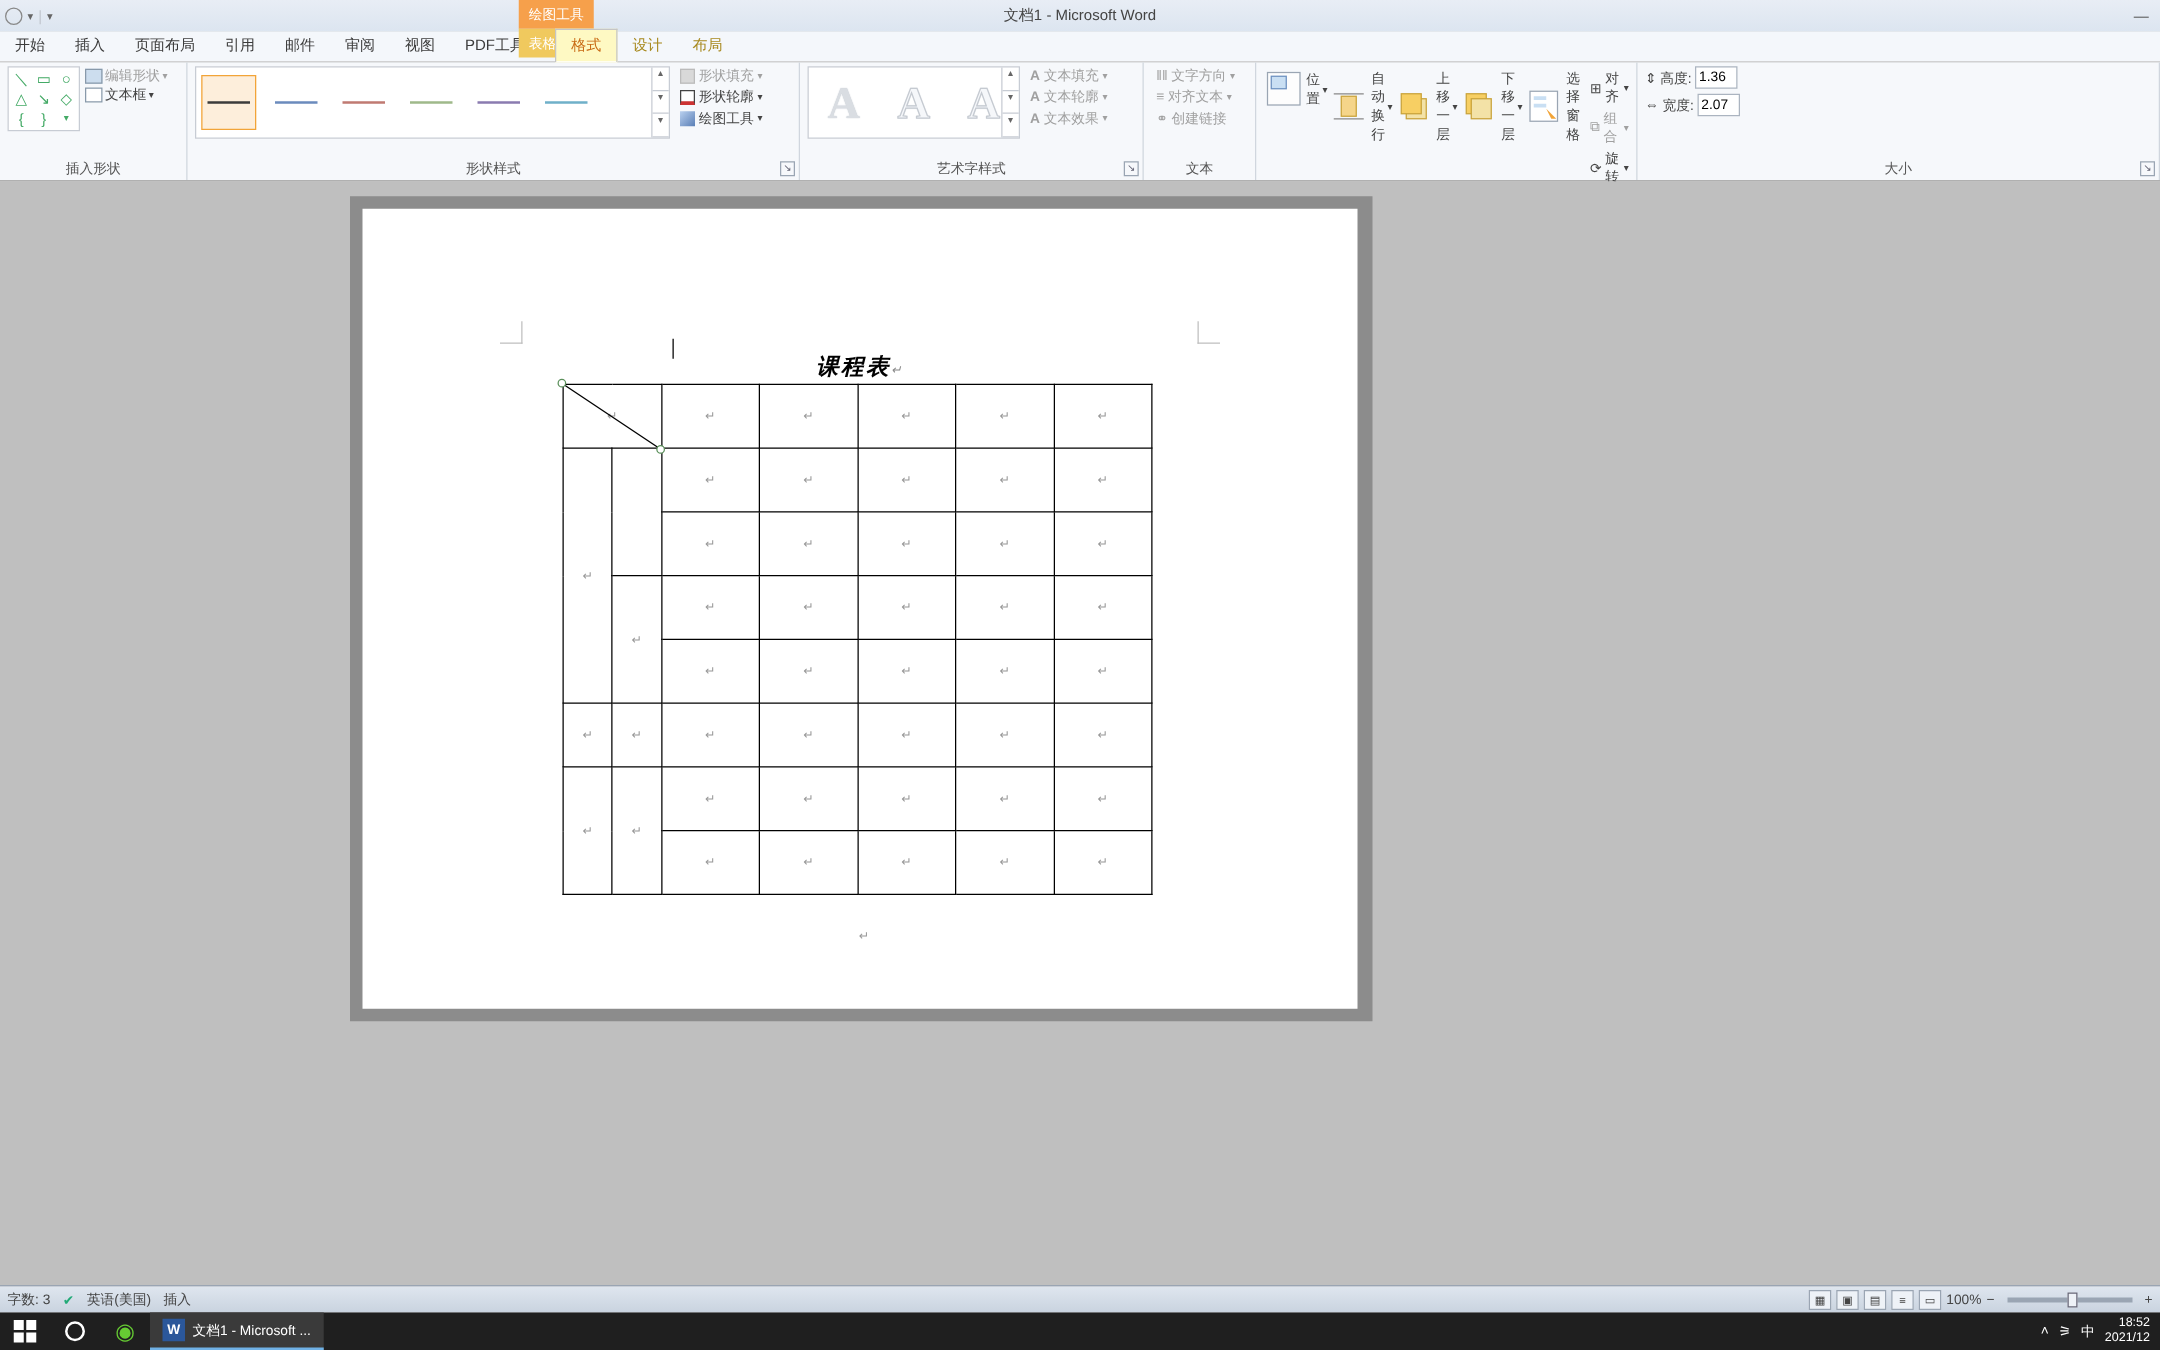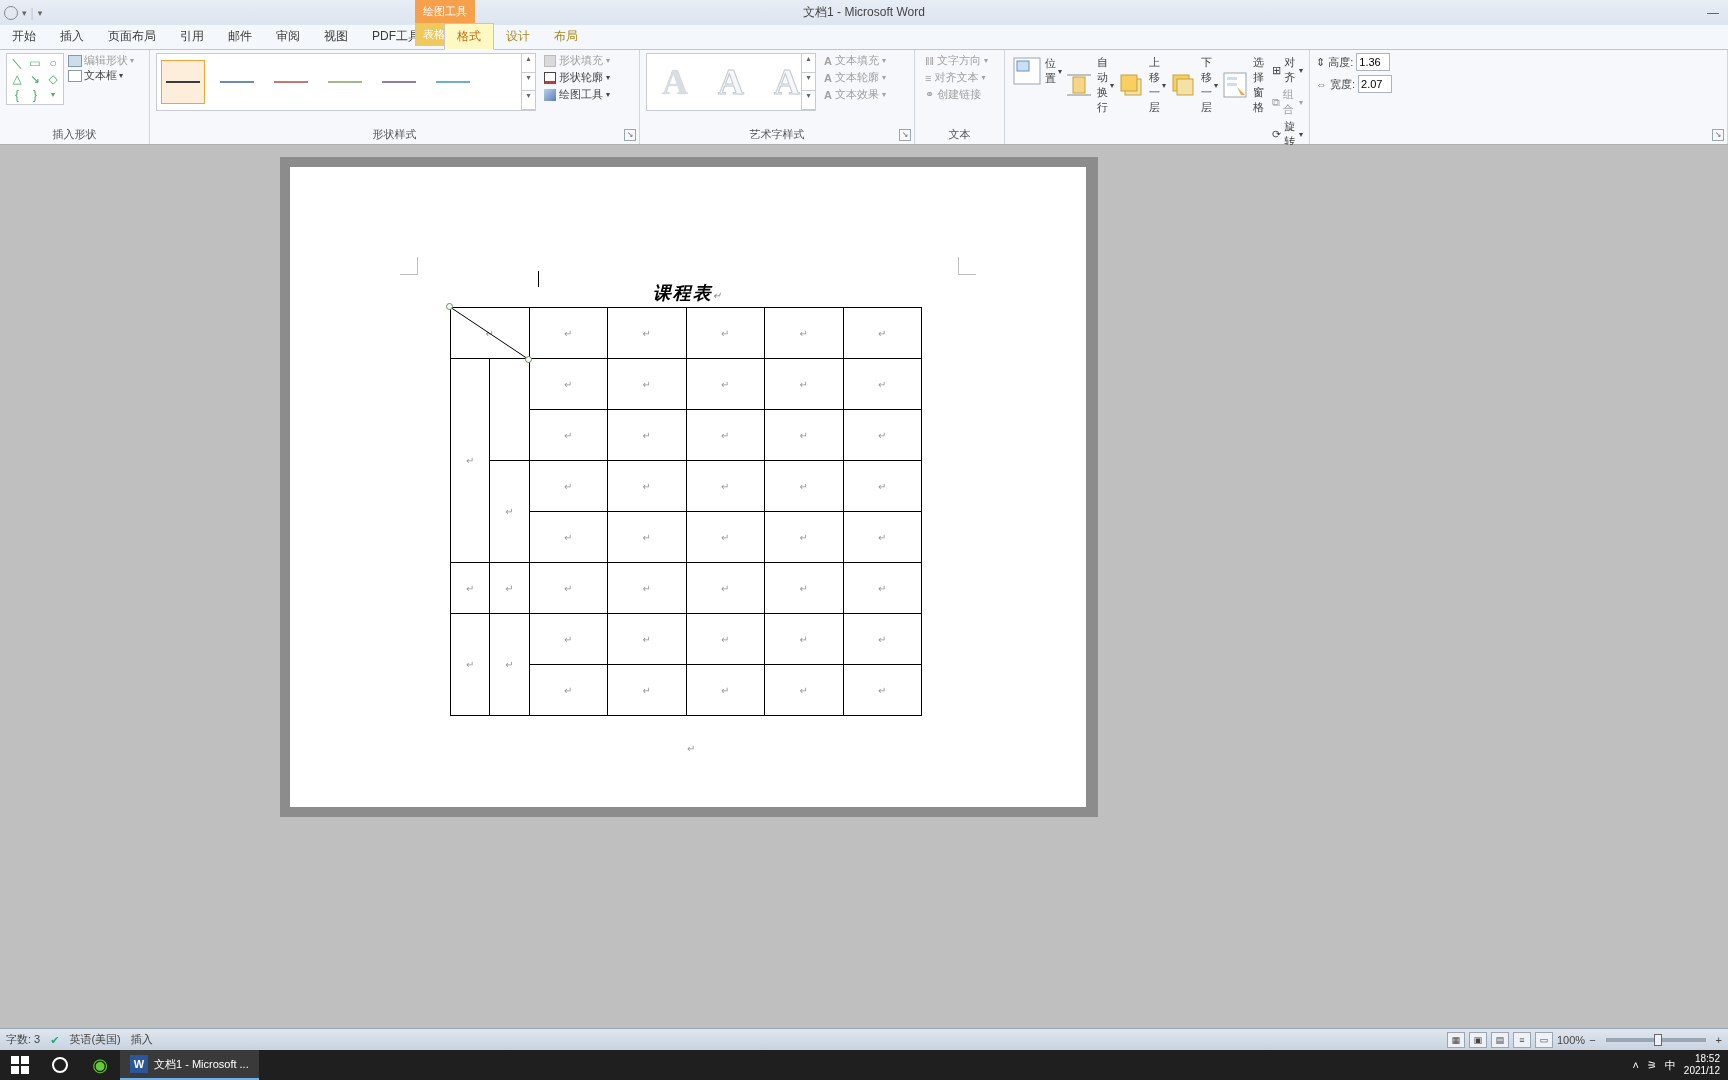--- a/index.html
+++ b/index.html
@@ -367,20 +367,21 @@
             <span>高度:</span>
             <input value="1.36" style="">
           </div>
         <div class="srow">
             <span>⇔</span>
             <span>宽度:</span>
             <input value="2.07" style="">
           </div>
       </div>
     </div>
+    <div class="glabel">大小</div>
     <div class="dlg-launcher">↘</div>
   </div>
 </div>
 
 <div class="doc-area">
   <div class="page-shadow"></div>
   <div class="page">
     <div class="corner tl"></div>
     <div class="corner tr"></div>
     <div class="cursor-caret"></div>

